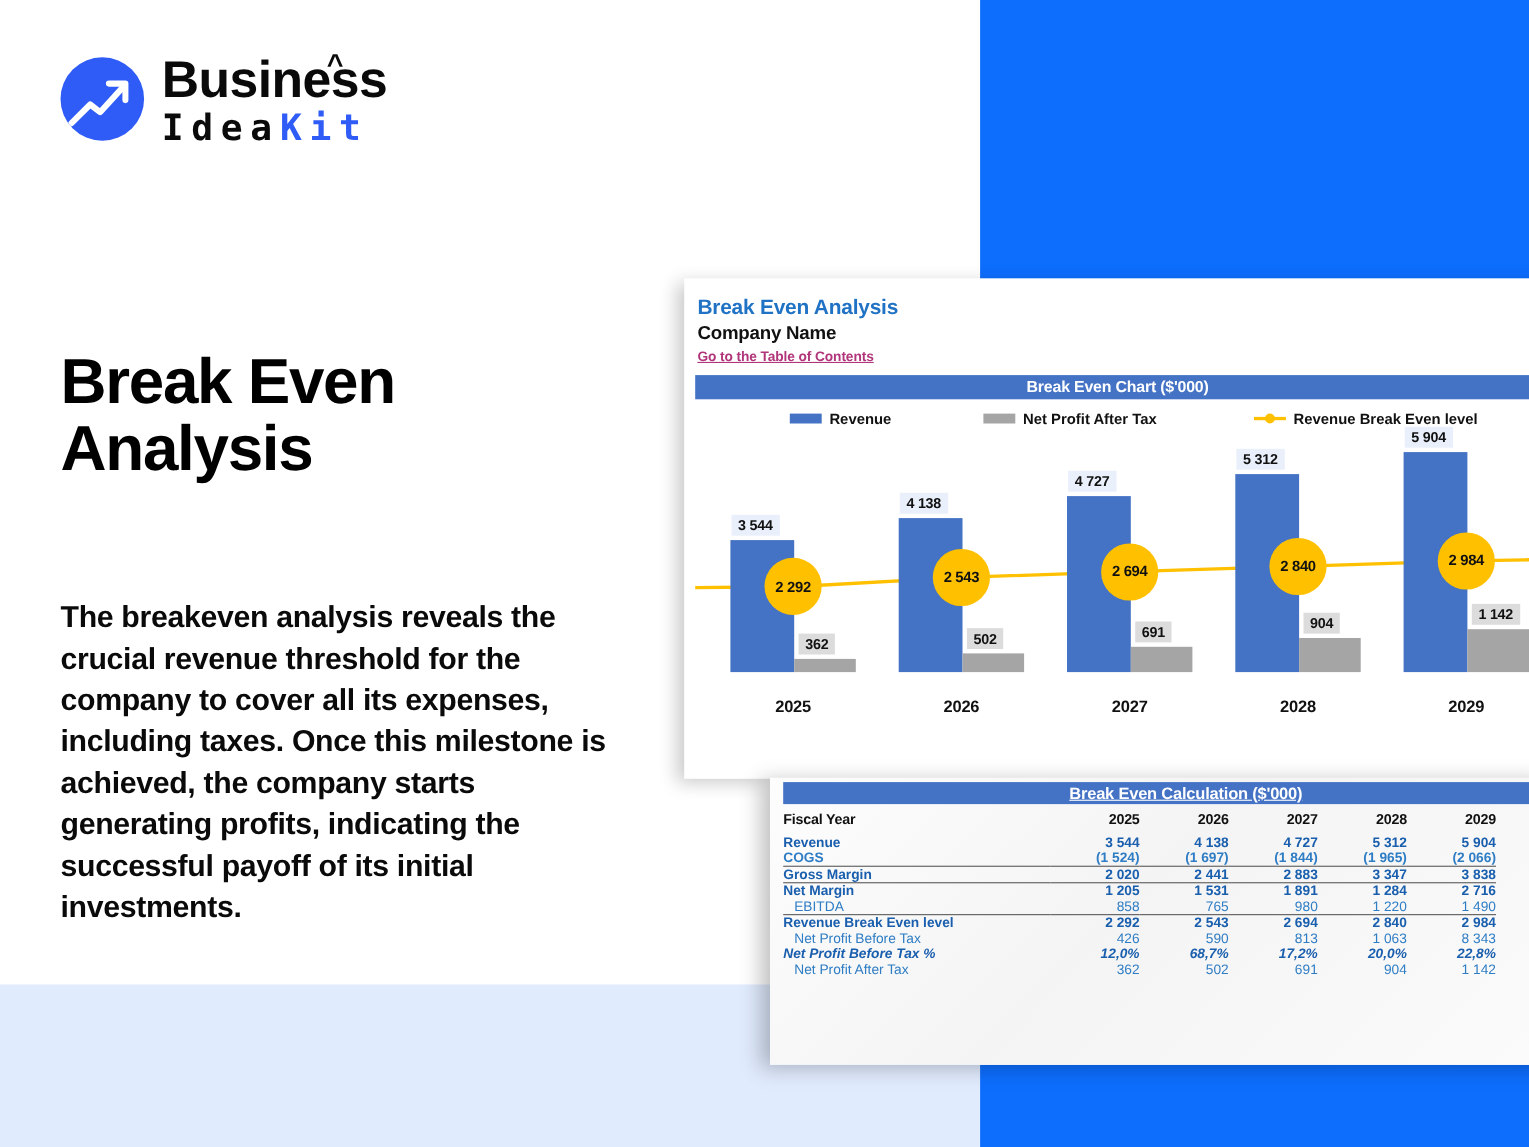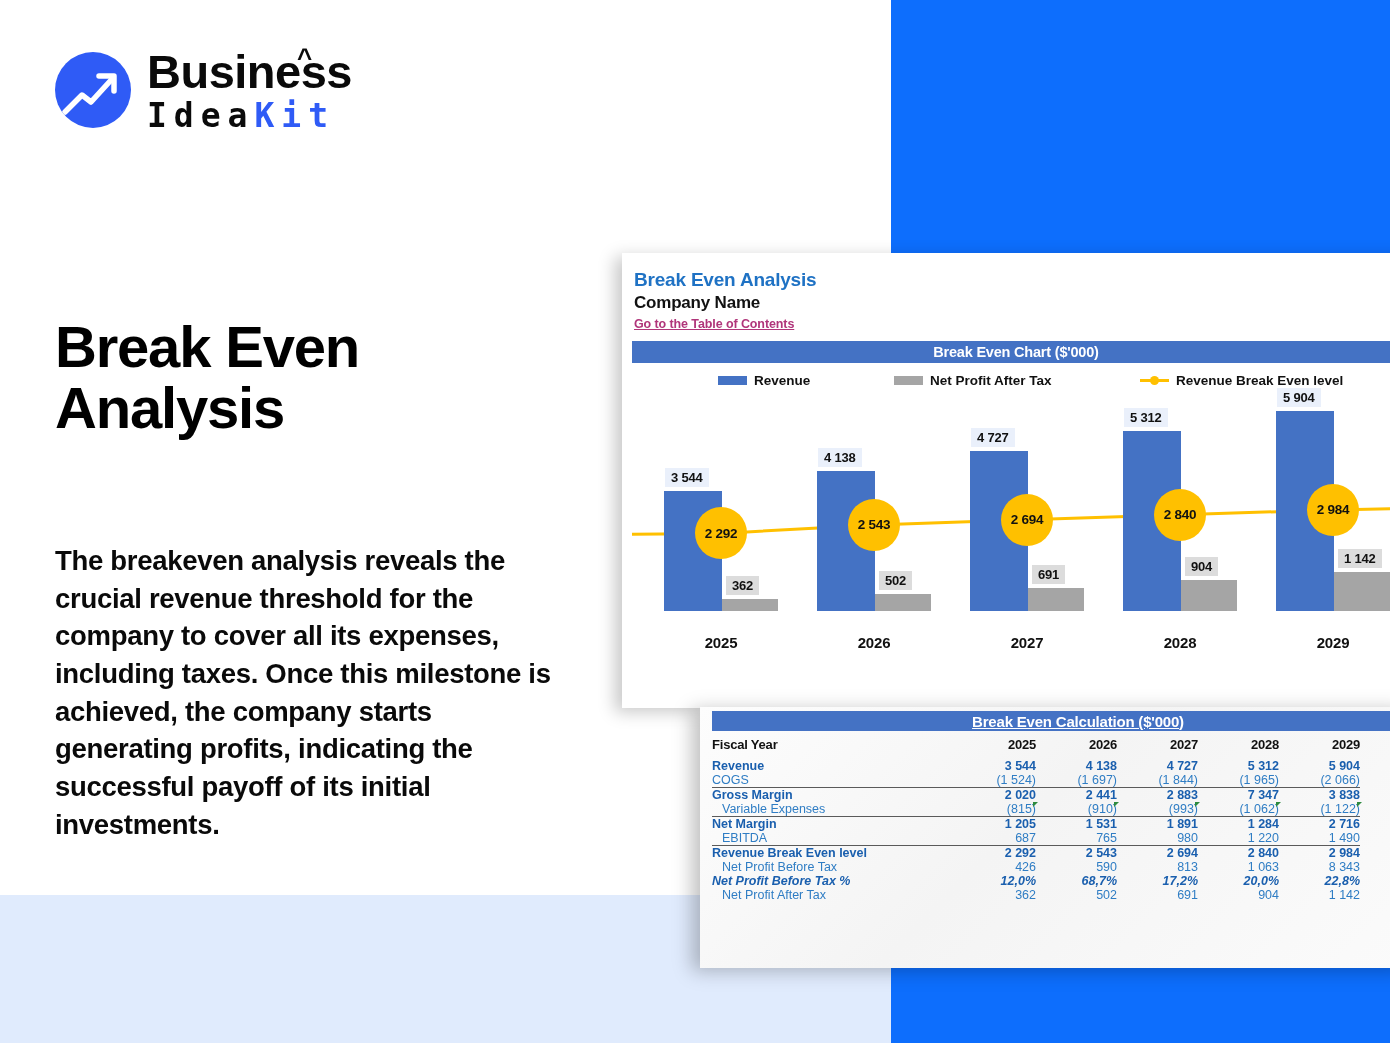--- a/index.html
+++ b/index.html
@@ -143,21 +143,21 @@
   }
   .th-fiscal{
     text-align:left;font-size:13px;font-weight:bold;color:#111;
     padding:4px 0;letter-spacing:-0.2px;margin-left:24px;
   }
   .rowlabel{text-align:left;white-space:nowrap;padding:2px 0;}
   .num{text-align:right;white-space:nowrap;padding:2px 2px 2px 0;}
   .r-bold .rowlabel,.r-bold .num{font-weight:bold;color:#1a5fae;}
   .r-sub .rowlabel{padding-left:10px;color:#2f7dc4;font-weight:normal;}
   .r-sub .num{color:#2f7dc4;font-weight:normal;}
-  .r-plain .rowlabel,.r-plain .num{color:#2f7dc4;font-weight:normal;}
+  .r-plain .rowlabel,.r-plain .num{color:#2f7dc4;font-weight:bold;}
   .r-pct .rowlabel,.r-pct .num{font-weight:bold;font-style:italic;color:#1a5fae;}
   .topline td,.topline th{border-top:1.4px solid #5a5a5a;}
   .spacer td{height:7px;}
   .flagcell{position:relative;}
   .flag{
     position:absolute;right:-2px;top:0px;width:0;height:0;
     border-left:5px solid #2e8b40;border-bottom:5px solid transparent;
   }
 </style>
 </head>
@@ -291,42 +291,34 @@
             <td class="num">(1 697)</td>
             <td class="num">(1 844)</td>
             <td class="num">(1 965)</td>
             <td class="num">(2 066)</td>
           </tr>
           <tr class="r-bold topline">
             <td class="rowlabel">Gross Margin</td>
             <td class="num">2 020</td>
             <td class="num">2 441</td>
             <td class="num">2 883</td>
-            <td class="num">7 347</td>
+            <td class="num">3 347</td>
             <td class="num">3 838</td>
-          </tr>
-          <tr class="r-sub">
-            <td class="rowlabel">Variable Expenses</td>
-            <td class="num flagcell">(815)<span class="flag"></span></td>
-            <td class="num flagcell">(910)<span class="flag"></span></td>
-            <td class="num flagcell">(993)<span class="flag"></span></td>
-            <td class="num flagcell">(1 062)<span class="flag"></span></td>
-            <td class="num flagcell">(1 122)<span class="flag"></span></td>
           </tr>
           <tr class="r-bold topline">
             <td class="rowlabel">Net Margin</td>
             <td class="num">1 205</td>
             <td class="num">1 531</td>
             <td class="num">1 891</td>
             <td class="num">1 284</td>
             <td class="num">2 716</td>
           </tr>
           <tr class="r-sub">
             <td class="rowlabel">EBITDA</td>
-            <td class="num">687</td>
+            <td class="num">858</td>
             <td class="num">765</td>
             <td class="num">980</td>
             <td class="num">1 220</td>
             <td class="num">1 490</td>
           </tr>
           <tr class="r-bold topline">
             <td class="rowlabel">Revenue Break Even level</td>
             <td class="num">2 292</td>
             <td class="num">2 543</td>
             <td class="num">2 694</td>

